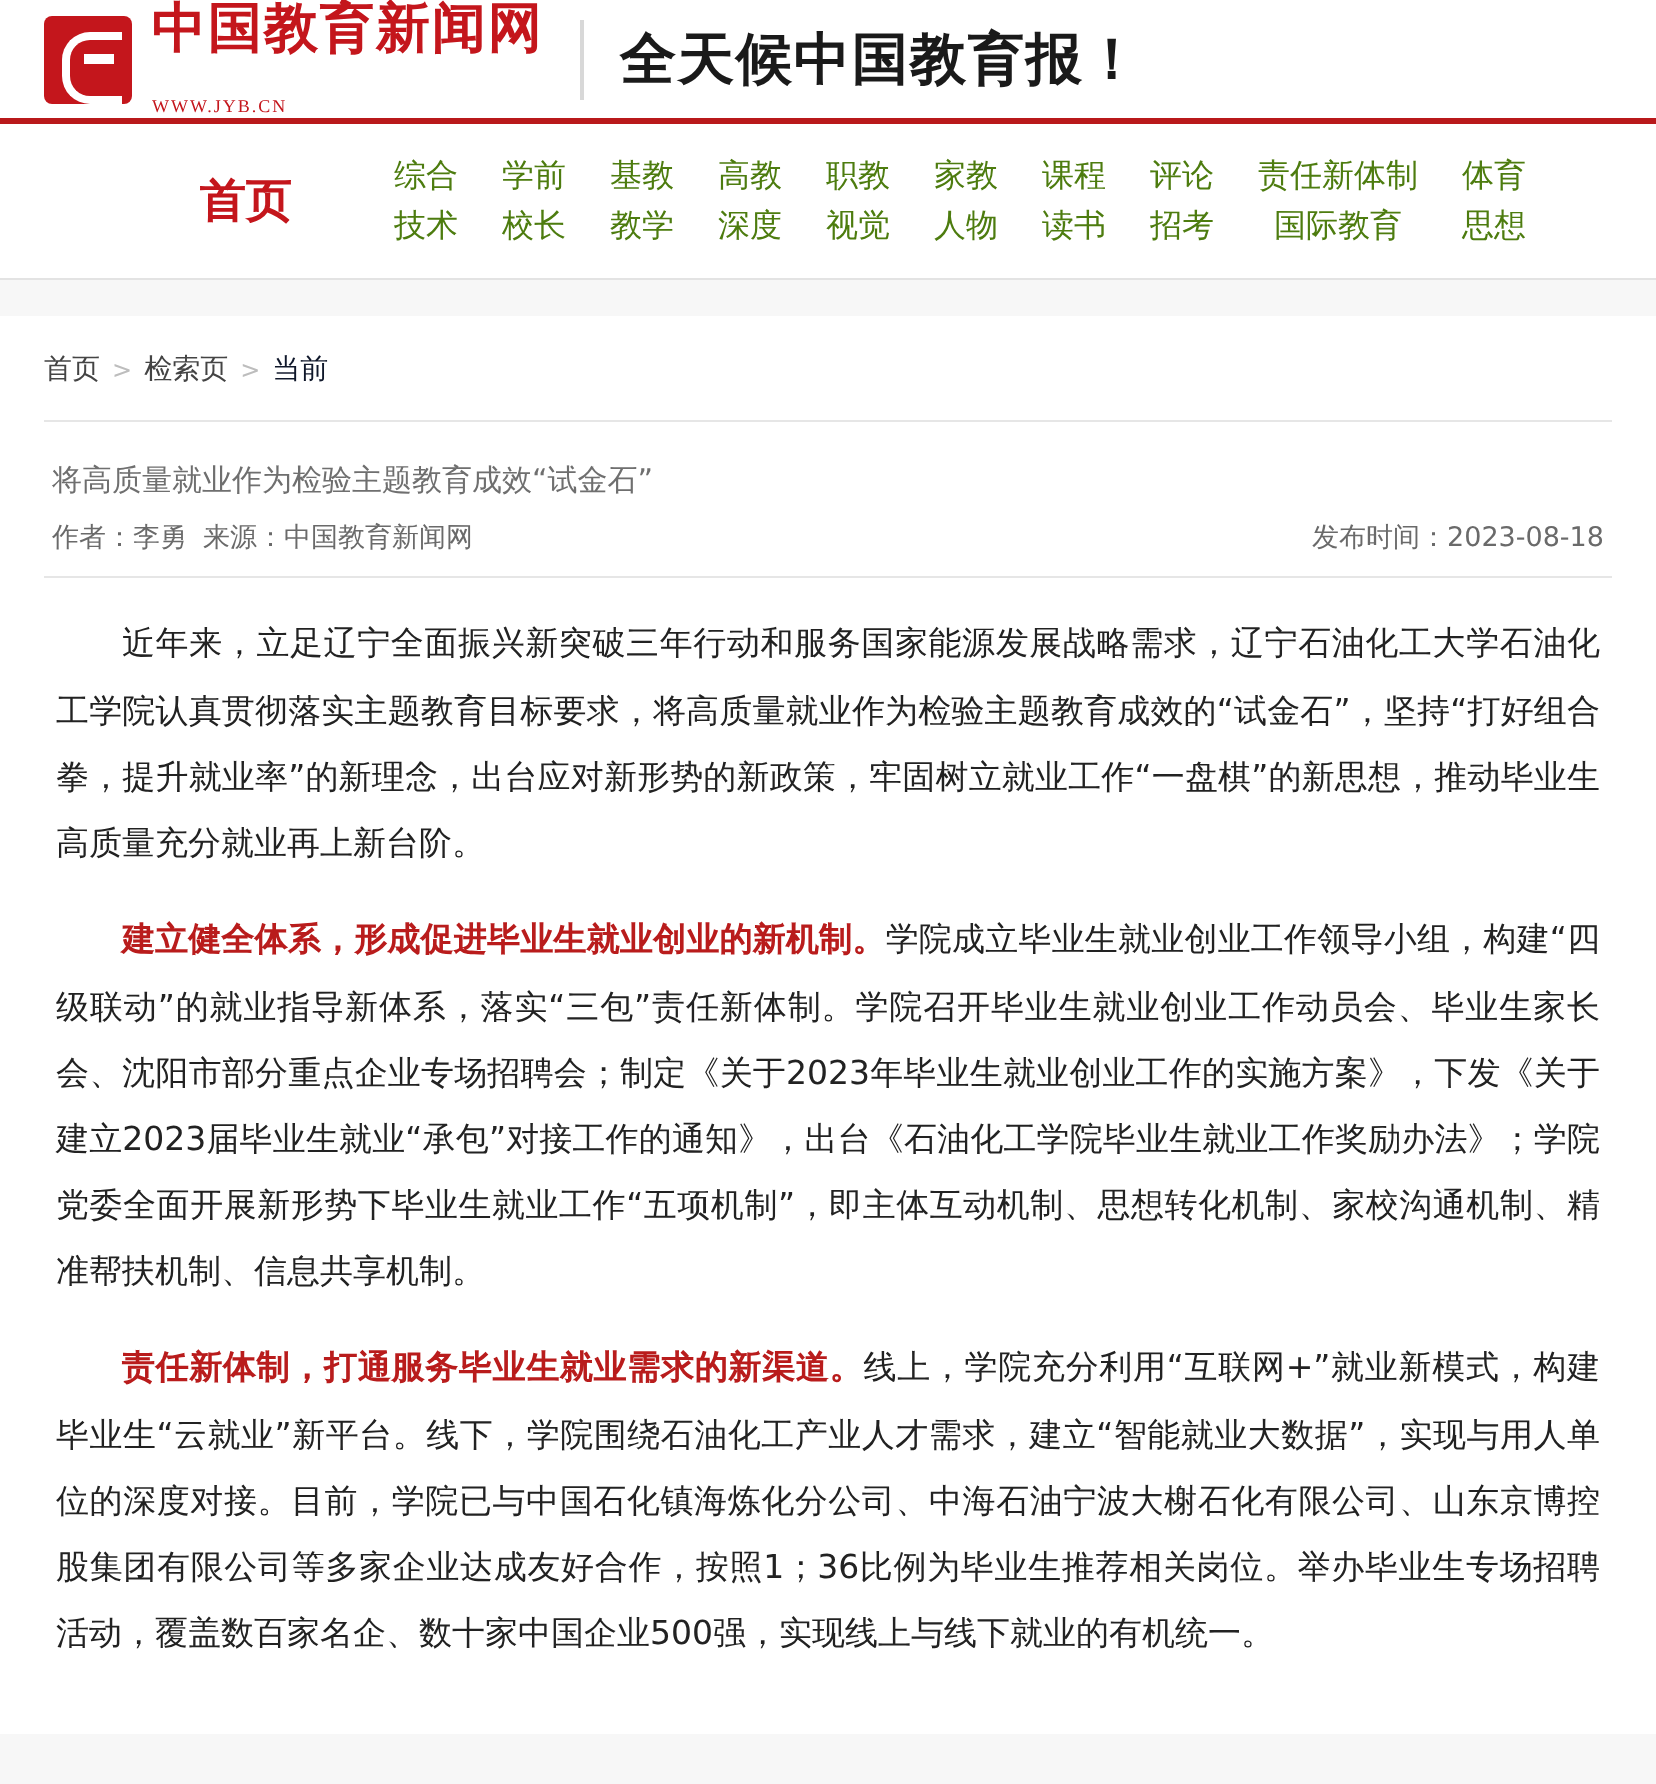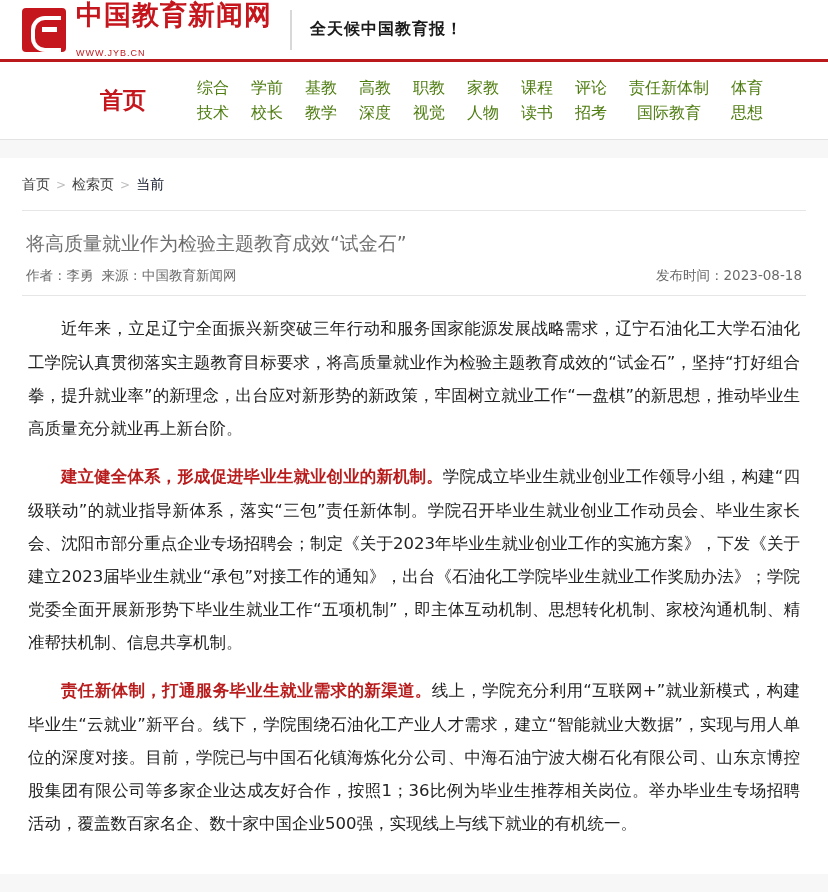--- a/index.html
+++ b/index.html
@@ -55,31 +55,31 @@
     font-weight: bold;
     color: #c4161c;
     letter-spacing: 1px;
     line-height: 1.05;
     font-family: "DejaVu Sans", sans-serif;
   }
   .logo-url {
     font-size: 9px;
     color: #c4161c;
     letter-spacing: 1px;
-    font-family: Liberation Sans, sans-serif;
+    font-family: Liberation Serif, serif;
     margin-top: 19px;
   }
   .masthead-divider {
     width: 2px;
     height: 40px;
     background: #d8d8d8;
     margin: 0 18px;
   }
   .masthead-slogan {
-    font-size: 16px;
+    font-size: 28px;
     font-weight: bold;
     color: #1a1a1a;
     font-family: "DejaVu Sans", sans-serif;
     letter-spacing: 1px;
   }
 
   
   .nav {
     height: 78px;
     background: #ffffff;
@@ -141,21 +141,21 @@
   .breadcrumb .crumb.current { color: #0f172a; }
 
   .rule {
     height: 1px;
     background: #e6e6e6;
     margin: 4px 0 20px 0;
   }
 
   
   .shoulder-title {
-    font-size: 19px;
+    font-size: 15px;
     color: #6f6f6f;
     font-family: "DejaVu Sans", sans-serif;
     margin: 6px 0 10px 4px;
   }
   .main-title {
     font-size: 27px;
     font-weight: bold;
     color: #1b1b1b;
     font-family: "DejaVu Sans", sans-serif;
     letter-spacing: 0.5px;

